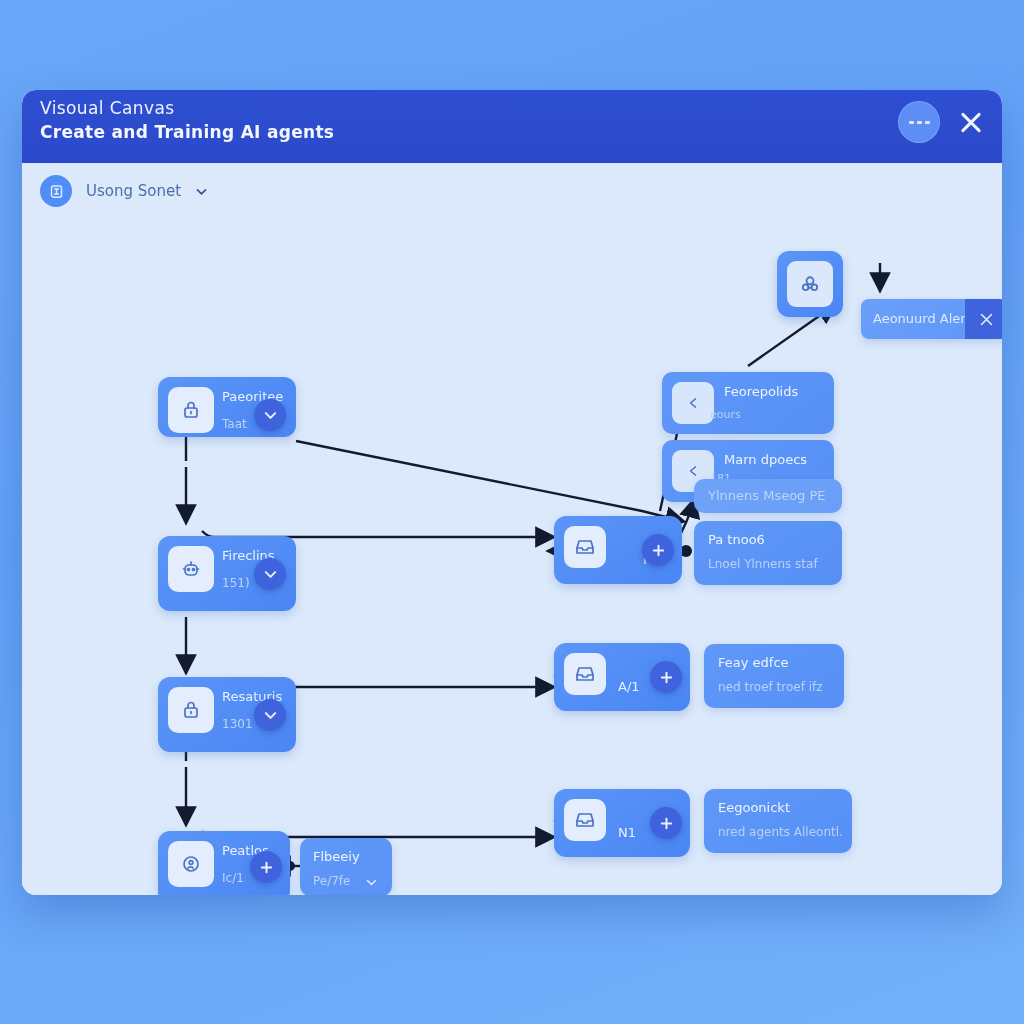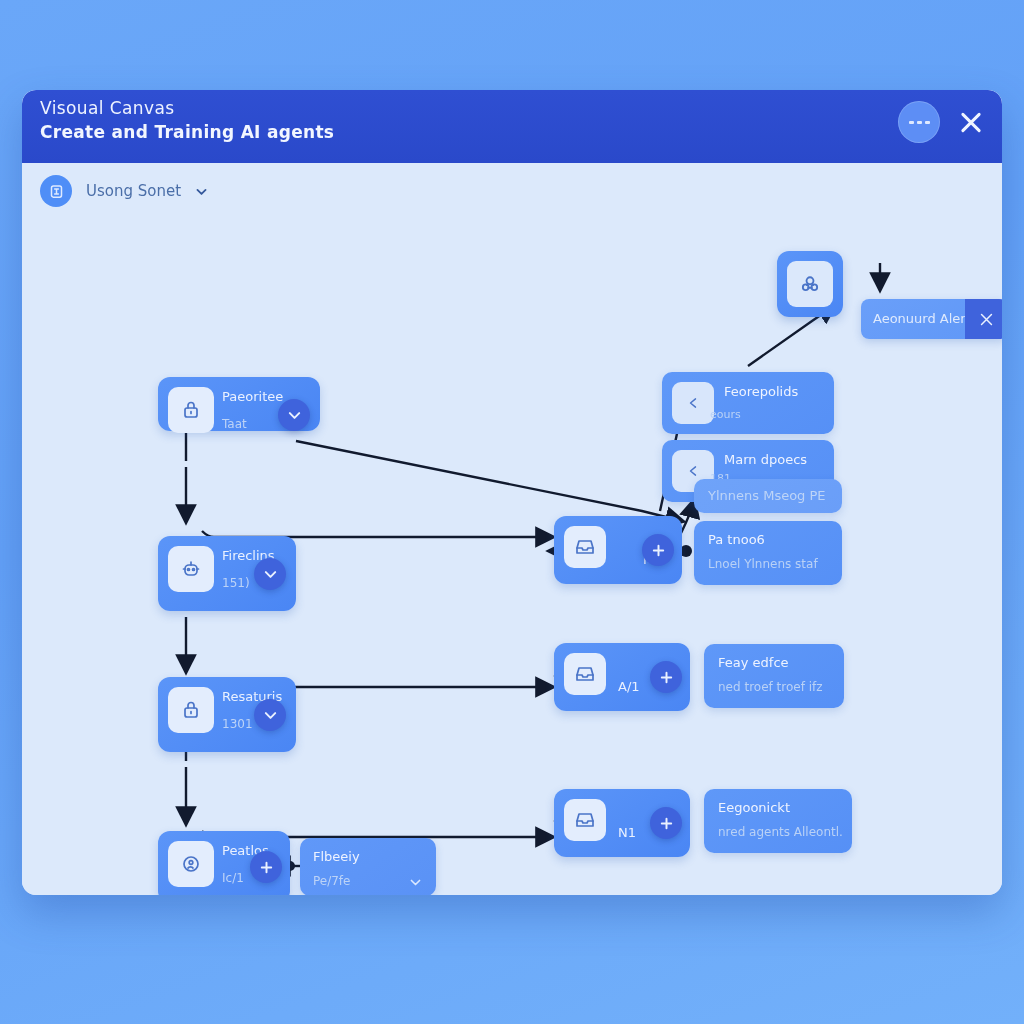--- a/index.html
+++ b/index.html
@@ -97,21 +97,20 @@
   .code-card .cc-title{position:absolute;left:62px;top:12px;color:#eef3ff;font-size:13px;}
   .code-card .cc-sub{position:absolute;left:48px;top:36px;color:#b9d1f6;font-size:11px;}
   .code-card .cc-l3{position:absolute;left:62px;top:54px;color:#b9d1f6;font-size:12px;}
   .cc-chev{position:absolute;left:108px;top:54px;width:12px;height:12px;}
   .cc-chev path{stroke:#dbe8ff;stroke-width:2;fill:none;stroke-linecap:round;stroke-linejoin:round;}
 
   .mini-card{
     position:absolute;border-radius:10px;
     background:linear-gradient(145deg,#6098f8 0%,#5a92f6 100%);
     box-shadow:0 3px 9px rgba(40,90,180,.18);
-    padding-left:44px;
   }
   .mini-card .m-title{position:absolute;left:13px;top:11px;color:#eef3ff;font-size:13px;}
   .mini-card .m-sub{position:absolute;left:13px;top:36px;color:#bcd3f7;font-size:12px;}
   .mini-chev{position:absolute;right:14px;top:38px;width:13px;height:13px;}
   .mini-chev path{stroke:#dbe8ff;stroke-width:2;fill:none;stroke-linecap:round;stroke-linejoin:round;}
 
   .float-tile{
     position:absolute;left:755px;top:40px;width:66px;height:66px;border-radius:12px;
     background:linear-gradient(145deg,#5b95f8 0%,#4a86f4 100%);
     display:flex;align-items:center;justify-content:center;
@@ -227,21 +226,21 @@
 
     <div class="alert-pill">
       <span class="ap-label">Aeonuurd Alen.</span>
       <span class="ap-x">
         <svg viewBox="0 0 24 24">
             <path d="M5 5l14 14M19 5L5 19" class="ico-w"></path>
           </svg>
       </span>
     </div>
 
-    <div class="node" style="left:136px;top:166px;width:138px;height:54px;padding-left:24px;">
+    <div class="node" style="left:136px;top:166px;width:138px;height:60px;">
       <span class="tile">
         <svg viewBox="0 0 24 24">
             <rect x="6" y="10" width="12" height="9" rx="2" class="ico"></rect>
             <path d="M9 10V7.5a3 3 0 016 0V10M12 13.5v2" class="ico"></path>
           </svg>
       </span>
       <span class="n-title">Paeoritee</span>
       <span class="n-sub">Taat</span>
       <span class="badge" style="right:10px;top:22px;">
         <svg viewBox="0 0 16 16">

